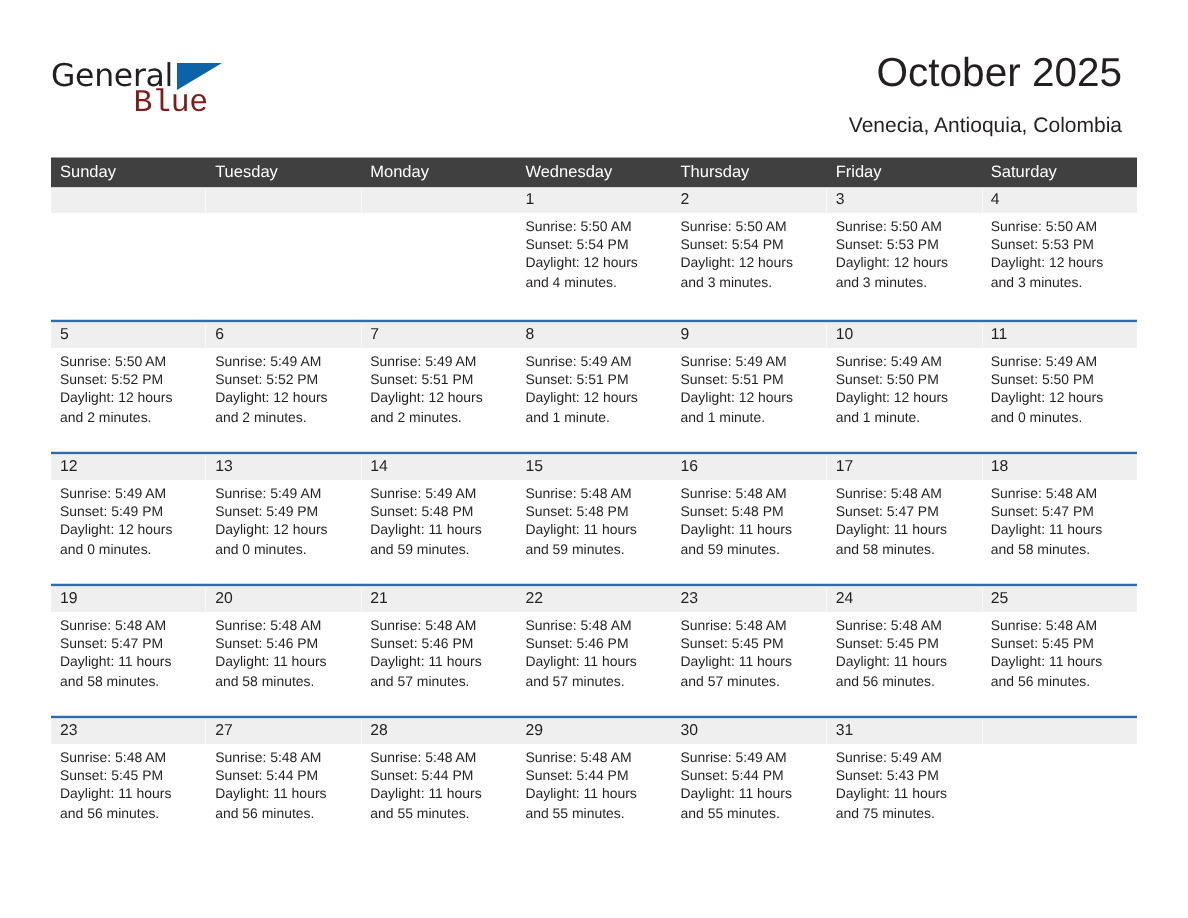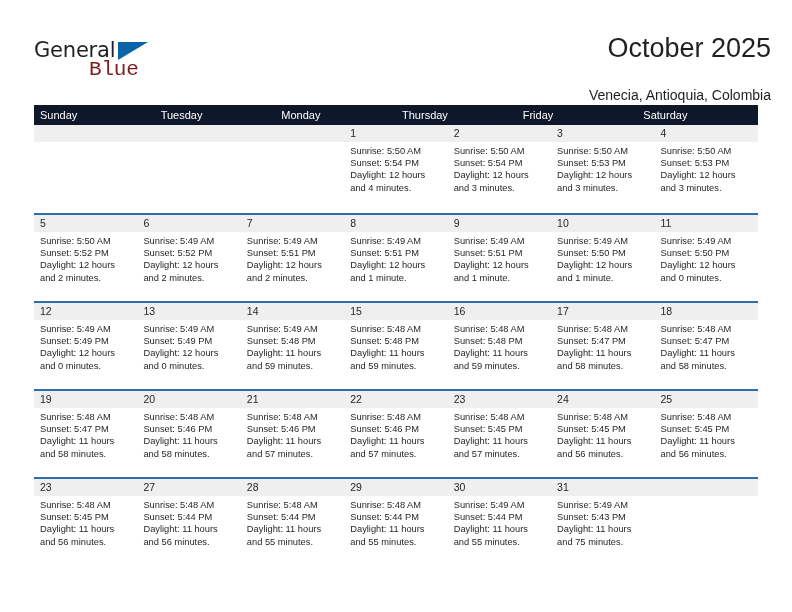--- a/index.html
+++ b/index.html
@@ -60,49 +60,49 @@
     left: 84px;
     top: 4px;
     width: 0;
     height: 0;
     border-left: 30px solid #0b63a8;
     border-bottom: 18px solid transparent;
   }
 
   .title-block {
     position: absolute;
-    right: 21px;
+    right: 44px;
     top: 32px;
     text-align: right;
   }
   .cal-title {
     font-size: 27px;
     font-weight: normal;
     color: #231f20;
     line-height: 33px;
     white-space: nowrap;
   }
   .cal-subtitle {
     font-size: 14px;
     color: #231f20;
     line-height: 20px;
-    margin-top: 20px;
+    margin-top: 8px;
     white-space: nowrap;
   }
 
   
   .calendar {
     position: absolute;
     left: 34px;
     top: 105px;
     width: 724px;
   }
   .dow-row {
     display: flex;
-    background: #0f172a;
+    background: #404040;
     height: 20px;
   }
   .dow-cell {
     flex: 1 1 0;
     color: #ffffff;
     font-size: 11px;
     line-height: 20px;
     padding-left: 6px;
     box-sizing: border-box;
     white-space: nowrap;
@@ -158,20 +158,21 @@
       <div class="cal-subtitle">Venecia, Antioquia, Colombia</div>
     </div>
 
   </div>
 
   <div class="calendar">
     <div class="dow-row" id="dow-row">
         <div class="dow-cell">Sunday</div>
         <div class="dow-cell">Tuesday</div>
         <div class="dow-cell">Monday</div>
+        <div class="dow-cell">Wednesday</div>
         <div class="dow-cell">Thursday</div>
         <div class="dow-cell">Friday</div>
         <div class="dow-cell">Saturday</div>
       </div>
     <div id="weeks-container">
         <div class="week-row first">
           <div class="day-cell empty">
             <div class="day-num-band"></div>
             <div class="day-info">
               <div></div>

